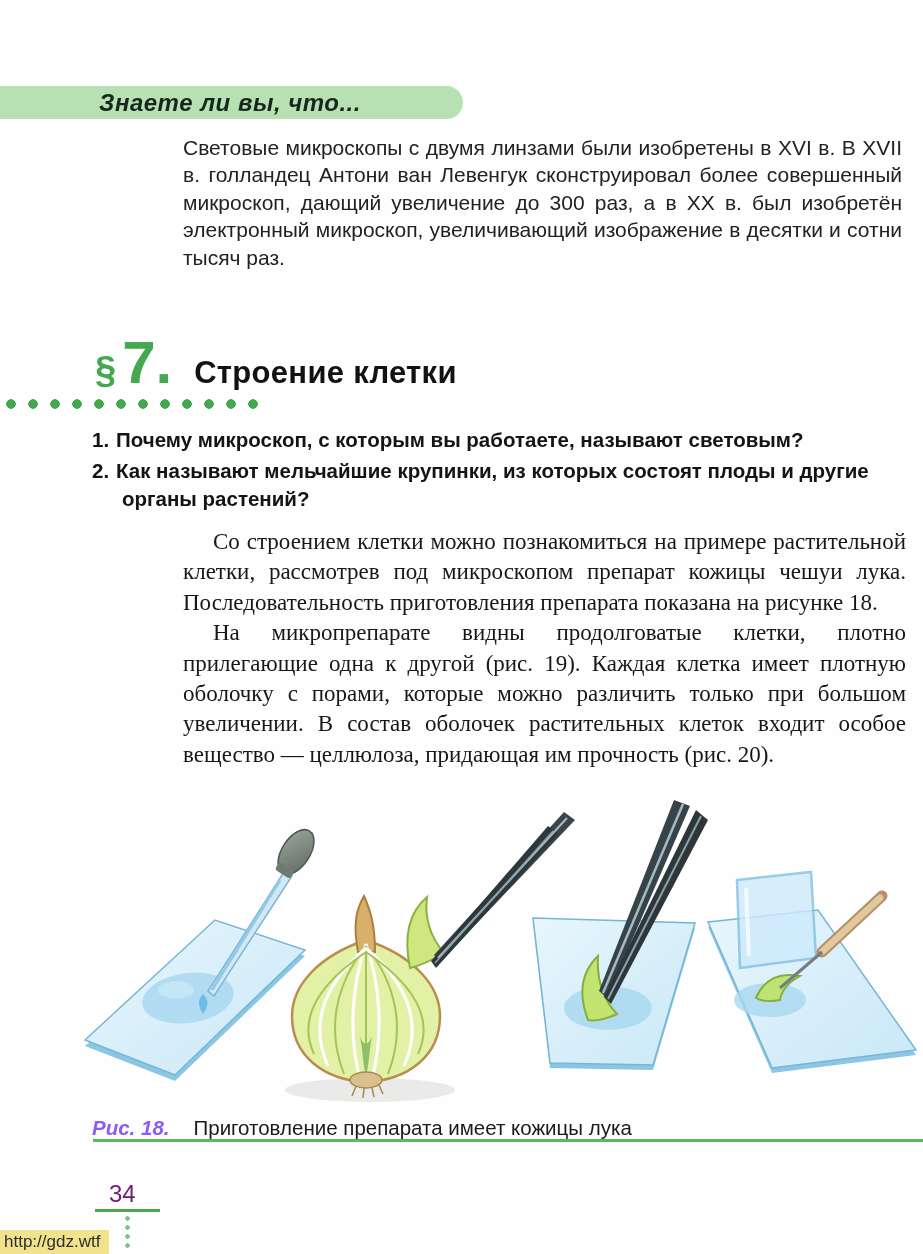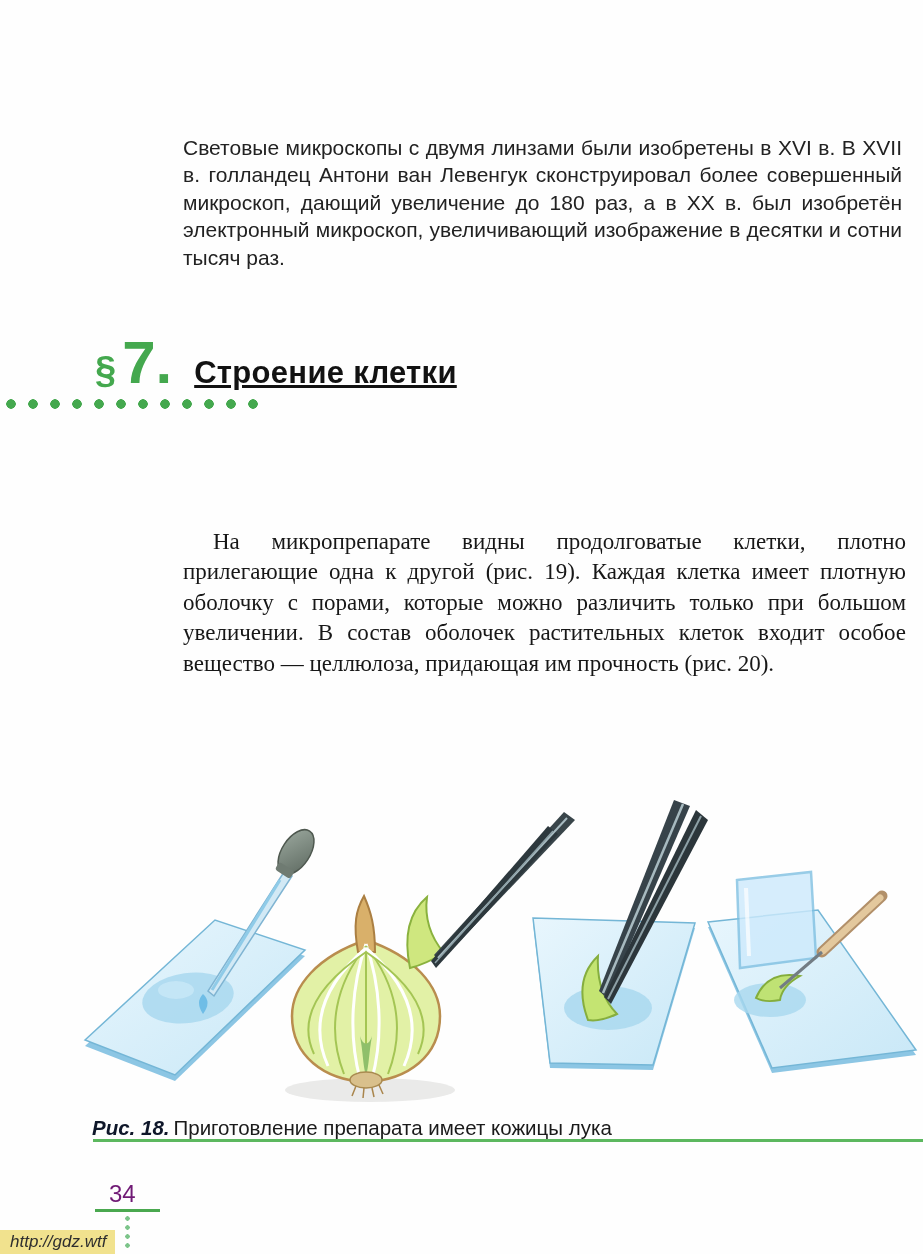--- a/index.html
+++ b/index.html
@@ -14,21 +14,21 @@
                font-size:24px;color:#17271b;letter-spacing:.5px;}
 
   
   .intro{position:absolute;left:183px;top:134px;width:719px;
          font-size:21px;line-height:27.4px;text-align:justify;color:#222;}
 
   
   .section-head{position:absolute;left:95px;top:333px;display:flex;align-items:baseline;}
   .par-mark{color:#44a84e;font-size:38px;font-weight:bold;margin-right:6px;}
   .par-num{color:#44a84e;font-size:60px;font-weight:bold;line-height:1;}
-  .sec-title{color:#121212;font-size:31px;font-weight:bold;margin-left:22px;letter-spacing:.3px;text-decoration:underline;}
+  .sec-title{color:#121212;font-size:31px;font-weight:bold;margin-left:22px;letter-spacing:.3px;}
   .dotted-line{position:absolute;left:6px;top:399px;width:258px;height:10px;
         background-image:radial-gradient(circle at 5px 5px,#44a84e 4.5px,transparent 5px);
         background-size:22px 10px;background-repeat:repeat-x;}
 
   
   .questions{position:absolute;left:92px;top:426px;width:820px;
              font-weight:bold;font-size:20.5px;line-height:28.5px;color:#141414;}
   .q{padding-left:30px;text-indent:-30px;margin:0 0 2px 0;}
   .q .qnum{display:inline-block;width:24px;text-indent:0;}
 
@@ -37,49 +37,57 @@
             font-family:"Liberation Serif",serif;font-size:23px;line-height:30.4px;
             text-align:justify;color:#171717;}
   .bodytext p{margin:0;text-indent:30px;}
   .bodytext .it{}
 
   
   .figure{position:absolute;left:70px;top:800px;width:853px;height:312px;}
 
   
   .caption{position:absolute;left:92px;top:1116px;width:800px;font-size:20.5px;color:#1a1a1a;}
-  .caption .cap-label{color:#0f172a;font-weight:bold;font-style:italic;margin-right:4px;}
+  .caption .cap-label{color:#8b5cf6;font-weight:bold;font-style:italic;margin-right:24px;}
   .green-rule{position:absolute;left:93px;top:1139px;right:0;height:3px;background:#5cb85f;}
 
   
   .page-num{position:absolute;left:109px;top:1180px;font-size:24px;color:#701a75;}
   .page-num-rule{position:absolute;left:95px;top:1209px;width:65px;height:3px;background:#4aa84f;}
   .page-num-dots{position:absolute;left:125px;top:1216px;width:5px;height:34px;
         background-image:radial-gradient(circle at 2.5px 2.5px,#7cc48a 2px,transparent 2.5px);
         background-size:5px 9px;background-repeat:repeat-y;}
   .watermark{position:absolute;left:0;top:1230px;background:#f1e28e;color:#2e2e2e;
-             font-size:17px;padding:2px 9px 3px 10px;font-style:italic;}
+             font-size:17px;padding:2px 9px 3px 4px;}
 </style>
 </head>
 <body>
 
 <div id="page">
 
+  <div class="banner">
+    <span>Знаете ли вы, что...</span>
+  </div>
 
-  <div class="intro">Световые микроскопы с двумя линзами были изобретены в XVI в. В XVII в. голландец Антони ван Левенгук сконструировал более совершенный микроскоп, дающий увеличение до 180 раз, а в XX в. был изобретён электронный микроскоп, увеличивающий изображение в десятки и сотни тысяч раз.</div>
+  <div class="intro">Световые микроскопы с двумя линзами были изобретены в XVI в. В XVII в. голландец Антони ван Левенгук сконструировал более совершенный микроскоп, дающий увеличение до 300 раз, а в XX в. был изобретён электронный микроскоп, увеличивающий изображение в десятки и сотни тысяч раз.</div>
 
   <div class="section-head">
     <span class="par-mark">§</span>
     <span class="par-num">7.</span>
     <span class="sec-title">Строение клетки</span>
   </div>
   <div class="dotted-line"></div>
 
+  <div class="questions">
+    <p class="q"><span class="qnum">1.</span><span>Почему микроскоп, с которым вы работаете, называют световым?</span></p>
+    <p class="q"><span class="qnum">2.</span><span>Как называют мельчайшие крупинки, из которых состоят плоды и другие органы растений?</span></p>
+  </div>
 
   <div class="bodytext">
+    <p>Со строением клетки можно познакомиться на примере растительной клетки, рассмотрев под микроскопом препарат кожицы чешуи лука. Последовательность приготовления препарата показана на рисунке 18.</p>
     <p><span>На микропрепарате видны продолговатые клетки, плотно прилегающие одна к другой (рис. 19). Каждая клетка имеет плотную </span><span class="it">оболочку</span><span> с </span><span class="it">порами</span><span>, которые можно различить только при большом увеличении. В состав оболочек растительных клеток входит особое вещество — </span><span class="it">целлюлоза</span><span>, придающая им прочность (рис. 20).</span></p>
   </div>
 
   <div class="figure">
     <svg width="853" height="312" viewBox="0 0 853 312" xmlns="http://www.w3.org/2000/svg">
       <defs>
         <linearGradient id="slideG" x1="0" y1="0" x2="1" y2="1">
           <stop offset="0" stop-color="#e8f6fd"></stop>
             <stop offset="1" stop-color="#c9e8f7"></stop>
         </linearGradient>

